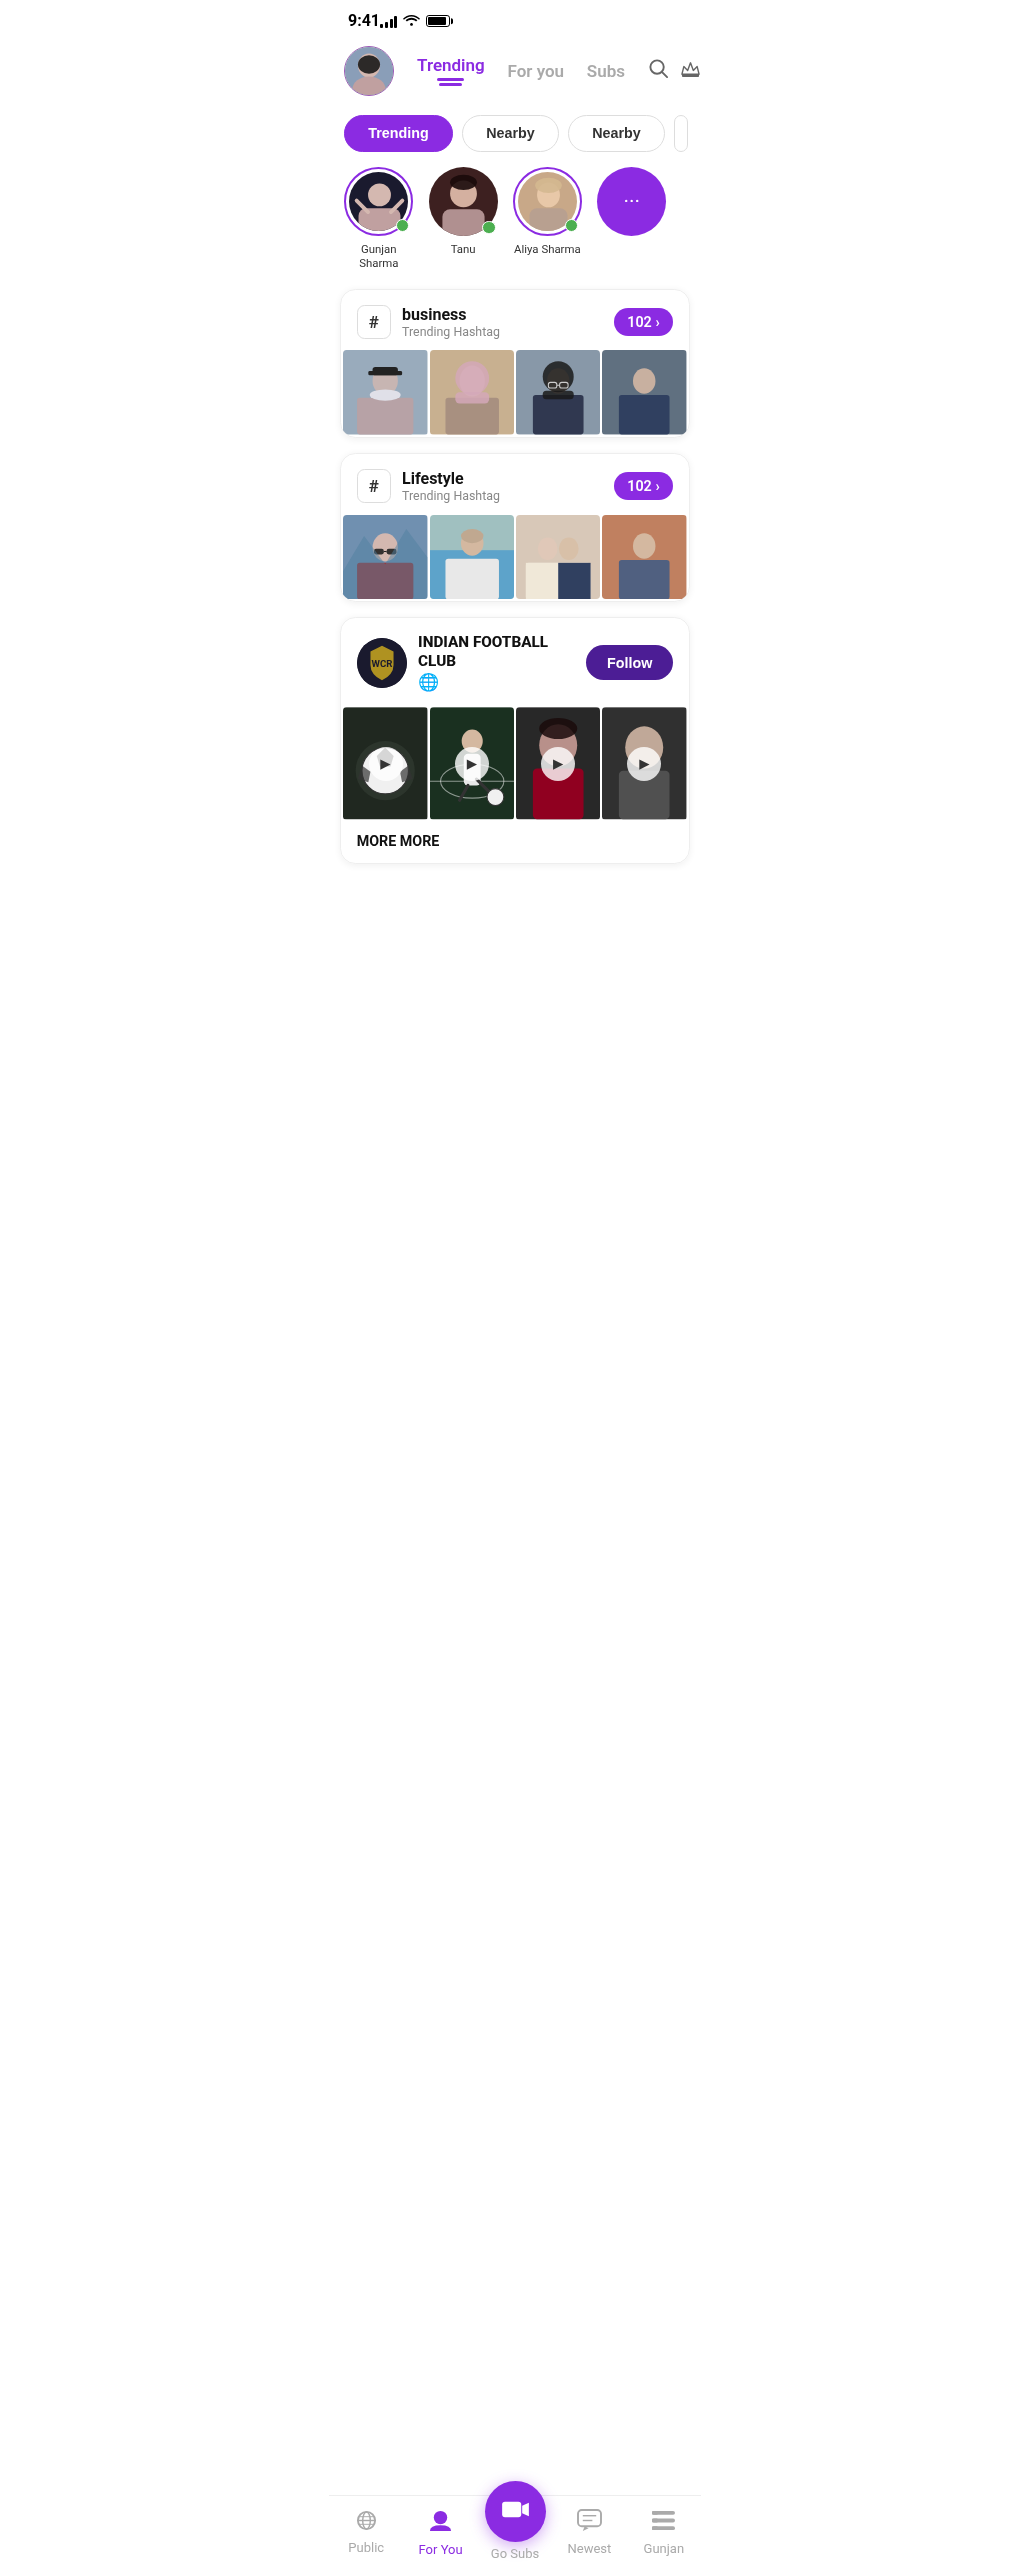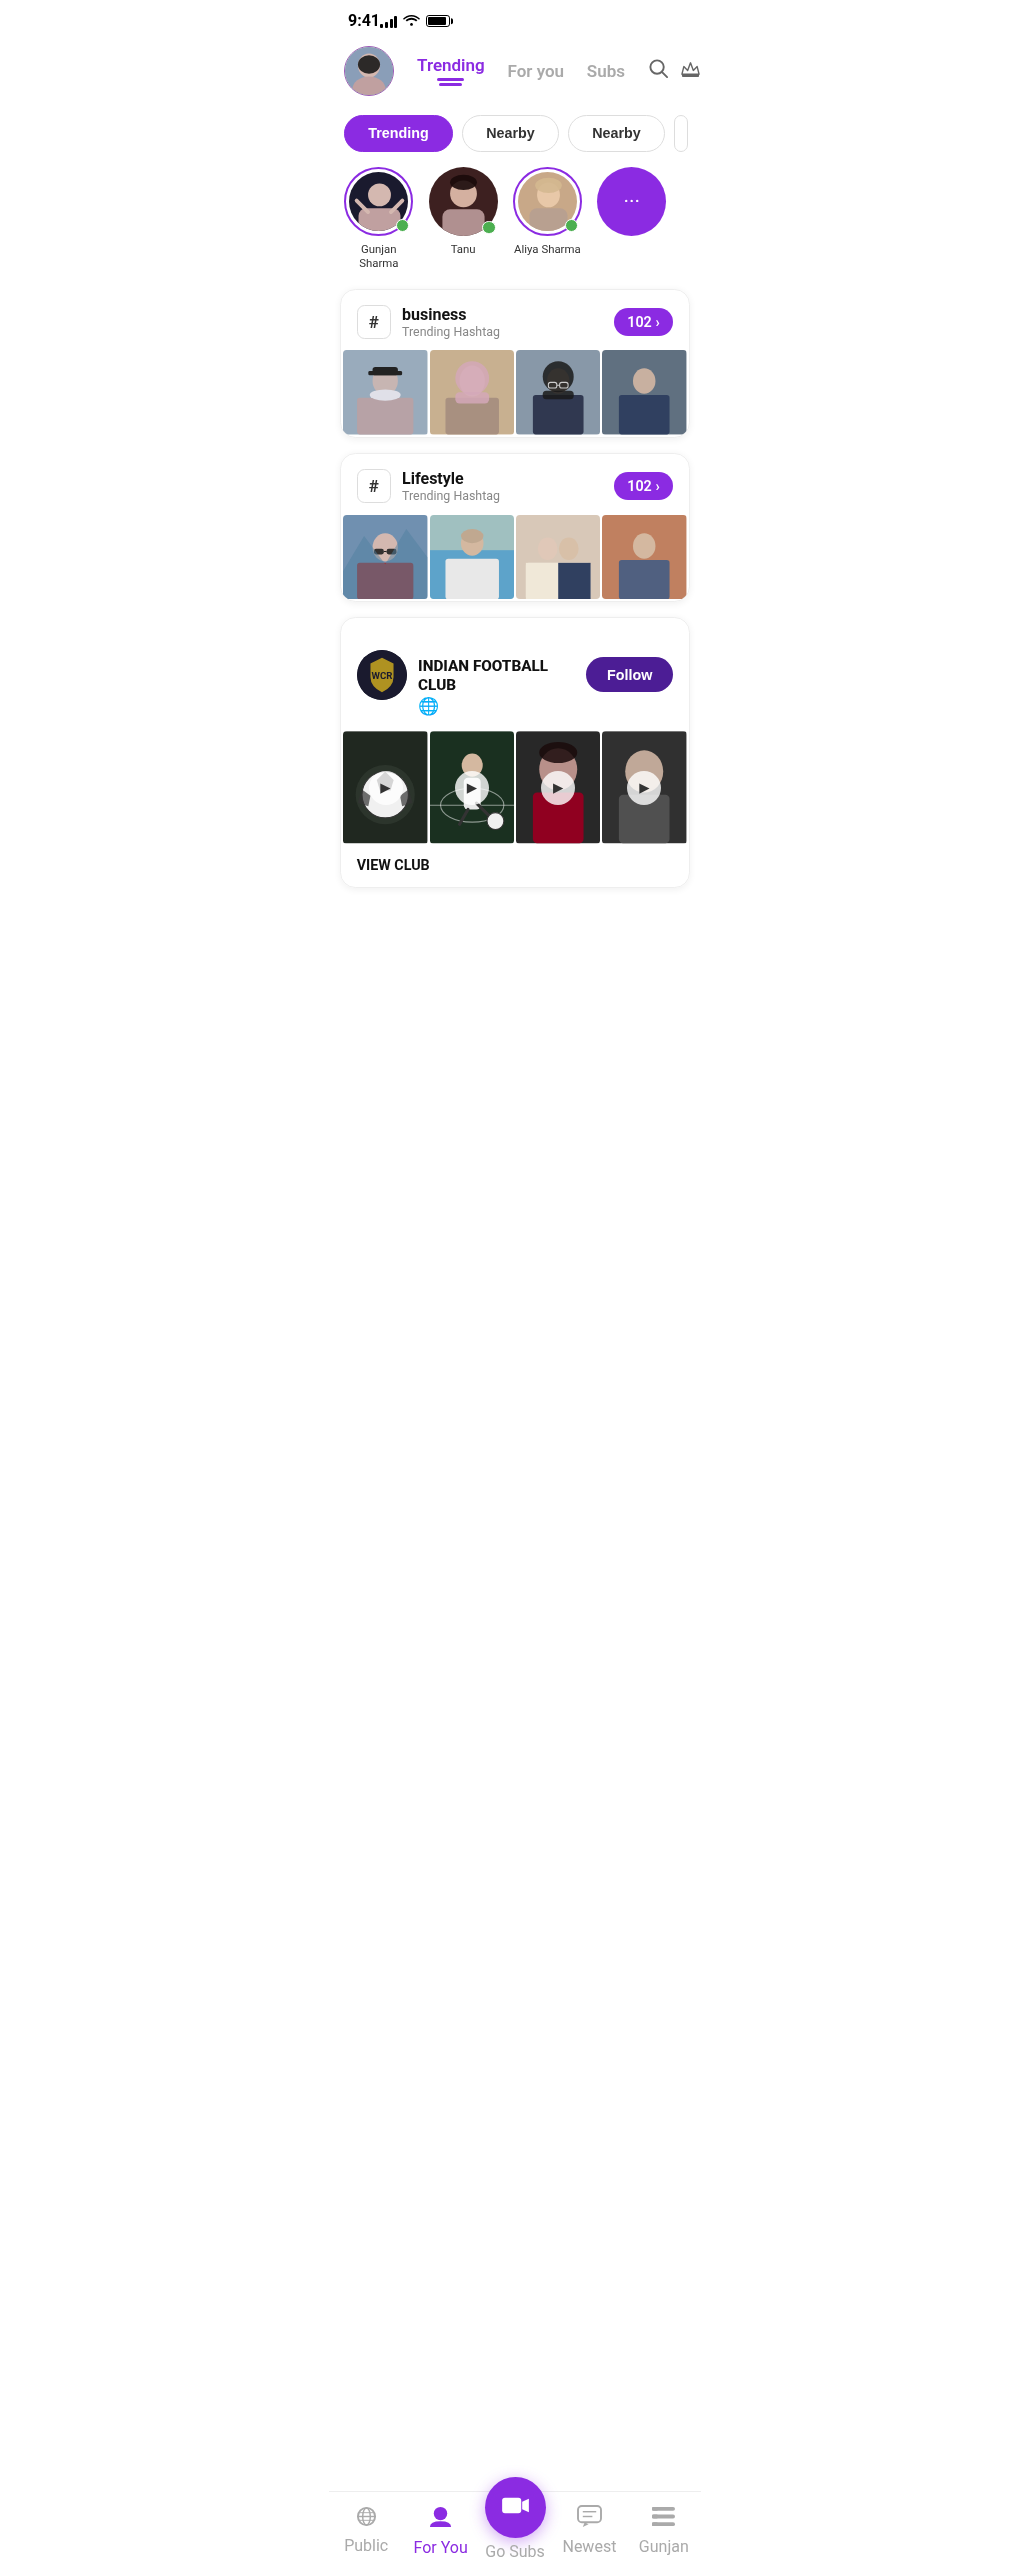--- a/index.html
+++ b/index.html
@@ -322,21 +322,20 @@
       overflow: hidden;
     }
     .club-info {
       flex: 1;
     }
     .club-name {
       font-size: 15.3px;
       font-weight: 800;
       color: #111;
       line-height: 1.2;
-      margin-top: 24px;
     }
     .club-meta {
       font-size: 17px;
       margin-top: 1.9px;
     }
     .follow-btn {
       background: #4c1d95;
       color: #fff;
       border: none;
       border-radius: 19px;
@@ -407,21 +406,21 @@
       align-items: center;
       gap: 3.8px;
       cursor: pointer;
     }
     .nav-icon {
       font-size: 21px;
       color: #aaa;
     }
     .nav-icon.active { color: #8b2be2; }
     .nav-label {
-      font-size: 16px;
+      font-size: 13px;
       color: #aaa;
     }
     .nav-label.active { color: #8b2be2; }
     .go-live-btn {
       width: 61px;
       height: 61px;
       border-radius: 50%;
       background: #8b2be2;
       display: flex;
       align-items: center;
@@ -757,21 +756,21 @@
       <div class="video-cell">
         <svg class="video-bg" viewBox="0 0 80 106">
           <rect width="80" height="106" fill="#303030"></rect>
 
           <ellipse cx="40" cy="38" rx="18" ry="20" fill="#c0a898"></ellipse>
           <rect x="16" y="60" width="48" height="46" rx="4" fill="#505050"></rect>
         </svg>
         <div class="play-btn">▶</div>
       </div>
     </div>
-    <div class="view-more">VIEW CLUB</div>
+    <div class="view-more">MORE MORE</div>
   </div>
 
 </div>
 
 <div class="bottom-nav">
   <div class="nav-item">
     <div class="nav-icon">
       <svg width="25" height="21" viewBox="0 0 26 22" fill="none">
         <circle cx="13" cy="11" r="9" stroke="#aaa" stroke-width="2"></circle>
         <ellipse cx="13" cy="11" rx="4" ry="9" stroke="#aaa" stroke-width="1.5"></ellipse>

